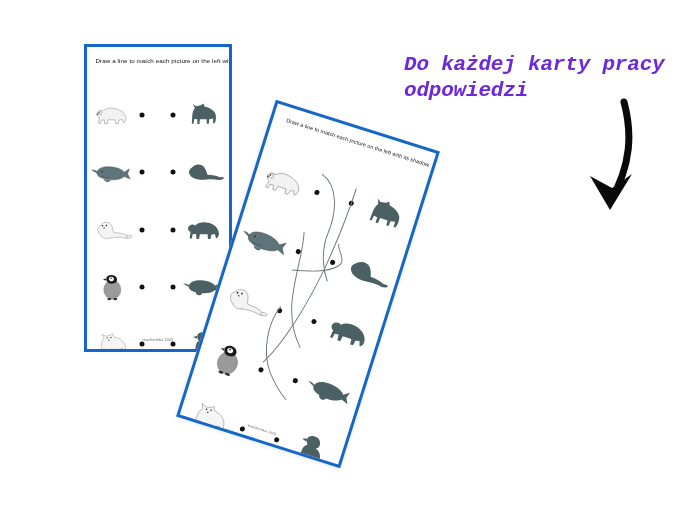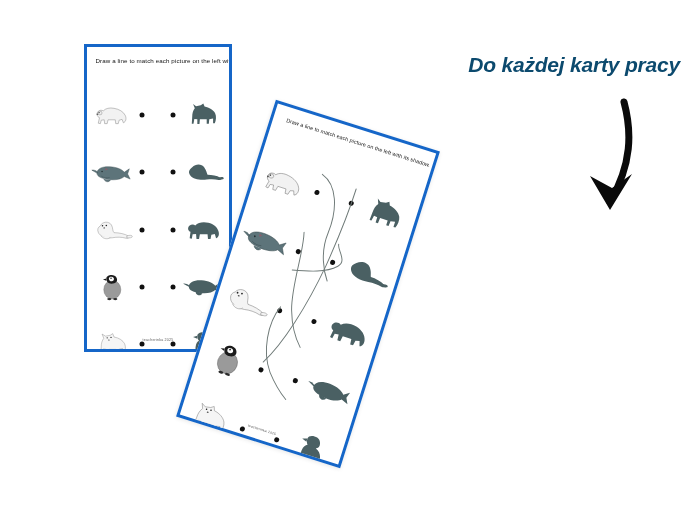--- a/index.html
+++ b/index.html
@@ -75,27 +75,27 @@
   .answer-lines{
     position:absolute;inset:0;
     pointer-events:none;
     z-index:5;
   }
 
   
   .heading{
     position:absolute;
     left:404px;top:52px;width:276px;
-    text-align:right;
-    font-family:Liberation Sans, sans-serif;
+    text-align:left;
+    font-family:Liberation Mono, monospace;
     font-style:italic;
     font-weight:bold;
     font-size:21px;
     line-height:1.24;
-    color:#0c4a6e;
+    color:#6d28d9;
     letter-spacing:-.2px;
   }
   .arrow-wrap{
     position:absolute;
     left:540px;top:98px;
     width:120px;height:135px;
   }
 </style>
 </head>
 <body>
@@ -372,20 +372,21 @@
           <path d="M66 260 C80 236 92 190 98 146 C102 112 104 80 104 60"></path>
         </g>
       </svg>
 
       <div class="footer-note">teacherinka 2025</div>
     </div>
   </div>
 
   <div class="heading">
     <div>Do każdej karty pracy</div>
+    <div>odpowiedzi</div>
   </div>
 
   <div class="arrow-wrap">
     <svg viewBox="0 0 120 135" width="120" height="135">
       <path d="M84 4 C92 34 92 66 70 104" fill="none" stroke="#0a0a0a" stroke-width="7" stroke-linecap="round"></path>
       <path d="M70 112 L50 78 L72 90 L92 76 Z" fill="#0a0a0a"></path>
     </svg>
   </div>
 
 </div>

